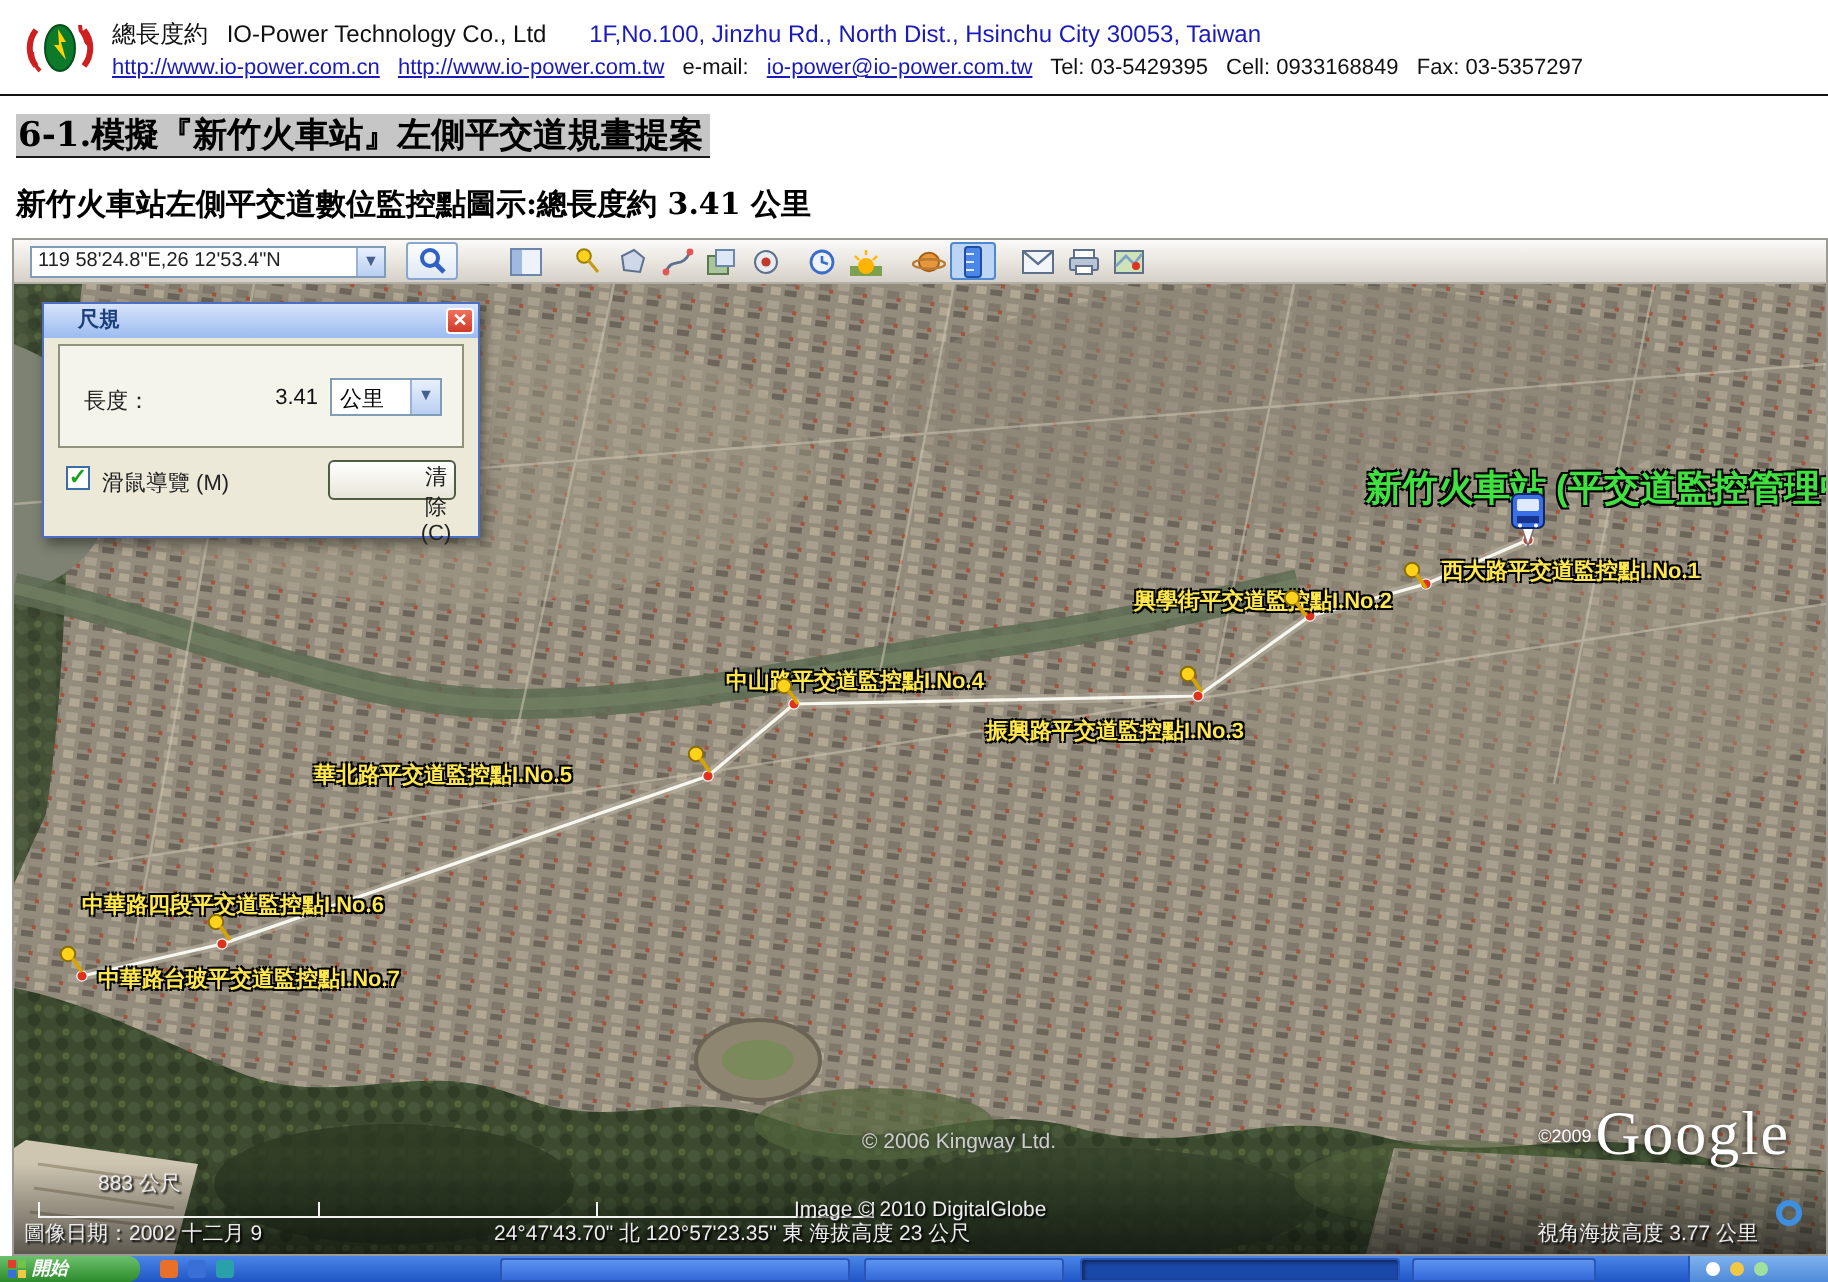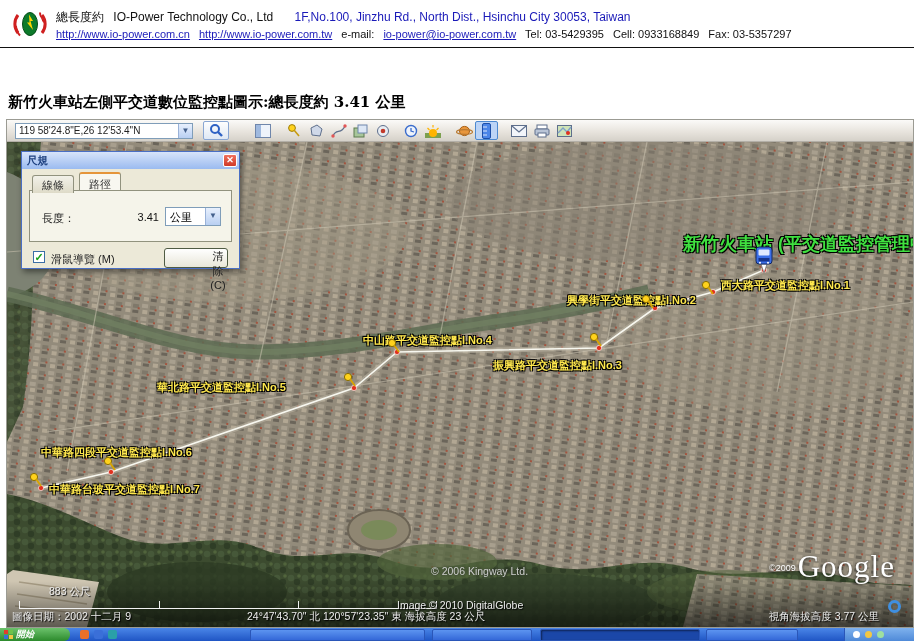--- a/index.html
+++ b/index.html
@@ -41,21 +41,21 @@
   .pin { position:absolute; width:15px; height:17px; }
   .footer-txt { position:absolute; color:#ececec; font-size:10.5px; white-space:nowrap; text-shadow:1px 1px 1px #000; }
   .kingway { color:rgba(240,240,240,.8); text-shadow:0 0 2px #333; }
   .google-logo { position:absolute; right:18px; bottom:42px; color:#fff; font-family:"Liberation Serif",serif; font-size:31px; letter-spacing:1px; text-shadow:0 1px 3px rgba(0,0,0,.7); }
   .google-logo .cr { font-size:9px; font-family:"Liberation Sans",sans-serif; vertical-align:6px; margin-right:2px; letter-spacing:0; }
   .scalebar { position:absolute; left:12px; bottom:18px; width:418px; height:8px; border-left:1px solid #f2f2f2; border-right:1px solid #f2f2f2; border-bottom:1px solid #f2f2f2; }
   .scalebar i { position:absolute; top:0; width:1px; height:8px; background:#f2f2f2; }
   .stream-ring { position:absolute; right:12px; bottom:14px; width:13px; height:13px; border:3.5px solid #3f8fe0; border-radius:50%; }
   
   .rdlg { position:absolute; left:14px; top:9px; width:219px; height:118px; border:1px solid #4a6fc4; background:#ece9d8; box-shadow:2px 3px 6px rgba(0,0,0,.45); font-size:11px; }
-  .rd-title { position:relative; height:17px; background:linear-gradient(#d7e4fa,#9bbbf0); color:#1c3f7e; font-weight:bold; font-size:10.5px; line-height:16px; padding-left:5px; }
+  .rd-title { position:relative; height:17px; background:linear-gradient(#d7e4fa,#9bbbf0); color:#1c3f7e; font-weight:bold; font-size:10.5px; line-height:16px; padding-left:17px; }
   .rd-close { position:absolute; right:2px; top:2px; width:14px; height:13px; background:linear-gradient(#f1705c,#cf3a28); border:1px solid #fff; border-radius:2px; color:#fff; font-size:9px; line-height:11px; text-align:center; font-weight:bold; }
   .rd-body { position:relative; height:100px; padding:4px 7px; }
   .rd-tabs { position:relative; height:18px; z-index:2; padding-left:3px; }
   .rd-tab { display:inline-block; height:18px; padding:2px 9px 0; border:1px solid #91927e; border-bottom:none; border-radius:3px 3px 0 0; background:linear-gradient(#f2f1e9,#dedbc8); color:#333; margin-right:2px; font-size:11px; }
   .rd-tab.active { background:#f8f7f0; border-top:2px solid #e5953a; position:relative; top:-1px; padding-top:3px; }
   .rd-panel { position:relative; margin-top:-1px; height:52px; border:1px solid #91927e; background:#f5f4ea; }
   .rd-len-label { position:absolute; left:12px; top:20px; color:#222; }
   .rd-len-value { position:absolute; right:72px; top:20px; color:#111; }
   .rd-combo { position:absolute; right:10px; top:16px; width:56px; height:19px; background:#fff; border:1px solid #7f9db9; font-size:11px; padding:2px 0 0 4px; }
   .rd-combo .arrow { position:absolute; right:0; top:0; width:15px; height:17px; background:linear-gradient(#e8f0fd,#b9cff2); border-left:1px solid #9ab2d8; color:#44608c; font-size:8px; text-align:center; line-height:16px; }
@@ -100,20 +100,23 @@
       <a href="#">http://www.io-power.com.cn</a>
       <a href="#">http://www.io-power.com.tw</a>
       <span class="plain">e-mail:</span>
       <a href="#">io-power@io-power.com.tw</a>
       <span class="plain">Tel: 03-5429395</span>
       <span class="plain">Cell: 0933168849</span>
       <span class="plain">Fax: 03-5357297</span>
     </div>
   </header>
 
+  <div class="sect-title">
+    <span>6-1.模擬『新竹火車站』左側平交道規畫提案</span>
+  </div>
   <div class="subtitle">新竹火車站左側平交道數位監控點圖示:總長度約 3.41 公里</div>
 
   <div class="ge">
 
     <div class="ge-toolbar">
       <div class="coord-combo">
         <span>119 58'24.8"E,26 12'53.4"N</span>
         <span class="arrow">▼</span>
       </div>
       <button class="tb-btn search">
@@ -324,24 +327,20 @@
             <circle cx="5" cy="5" r="3.6" fill="#ffd21c" stroke="#8a6d00"></circle>
             <line x1="7.2" y1="7.2" x2="12" y2="14" stroke="#d9a400" stroke-width="1.8"></line>
           </svg></span>
 
       <div class="rdlg">
         <div class="rd-title">
           <span>尺規</span>
           <button class="rd-close">✕</button>
         </div>
         <div class="rd-body">
-          <div class="rd-tabs">
-            <div class="rd-tab">線條</div>
-            <div class="rd-tab active">路徑</div>
-          </div>
           <div class="rd-panel">
             <span class="rd-len-label">長度：</span>
             <span class="rd-len-value">3.41</span>
             <div class="rd-combo">
               <span>公里</span>
               <div class="arrow">▼</div>
             </div>
           </div>
           <div class="rd-footer">
             <span class="rd-check">✓</span>

